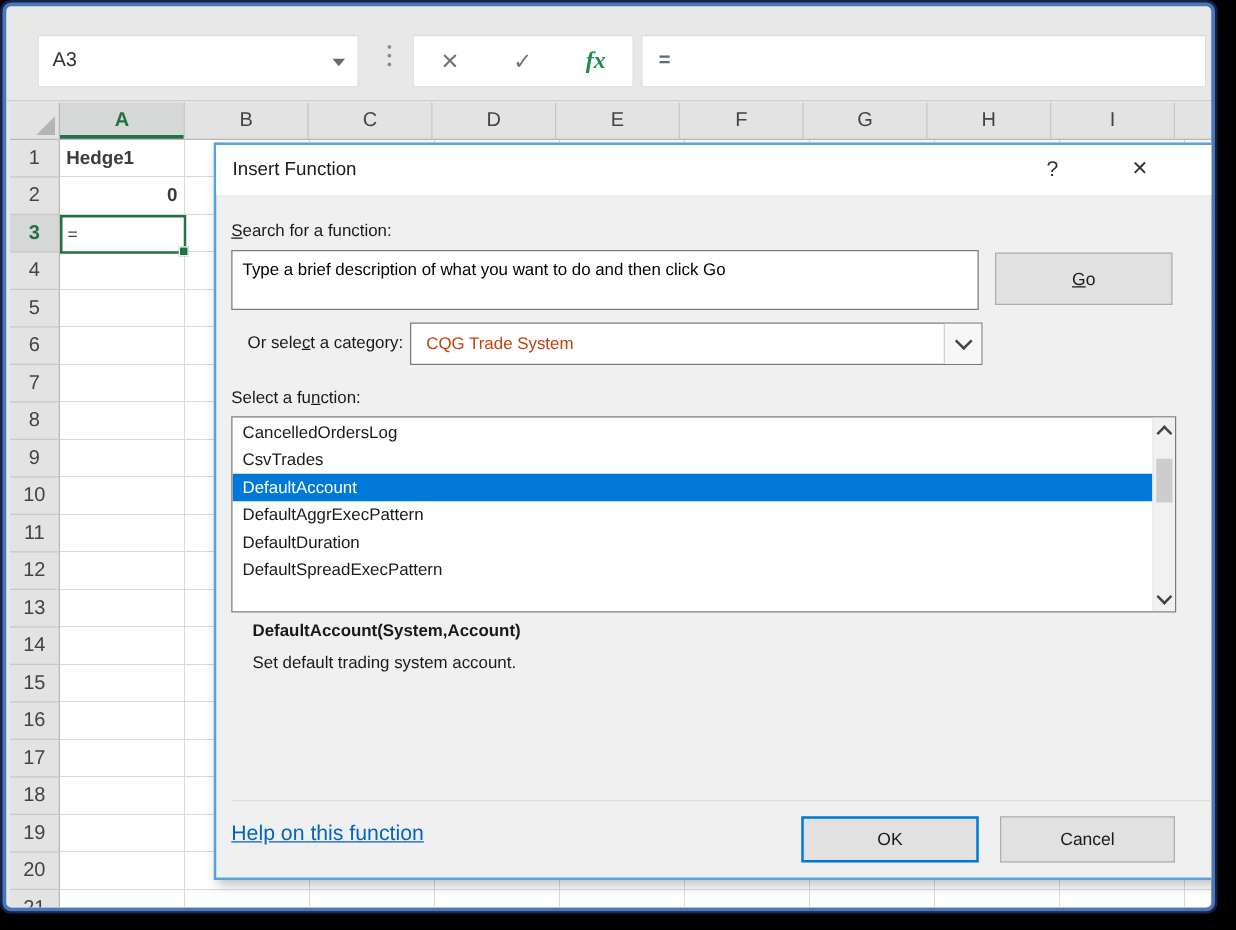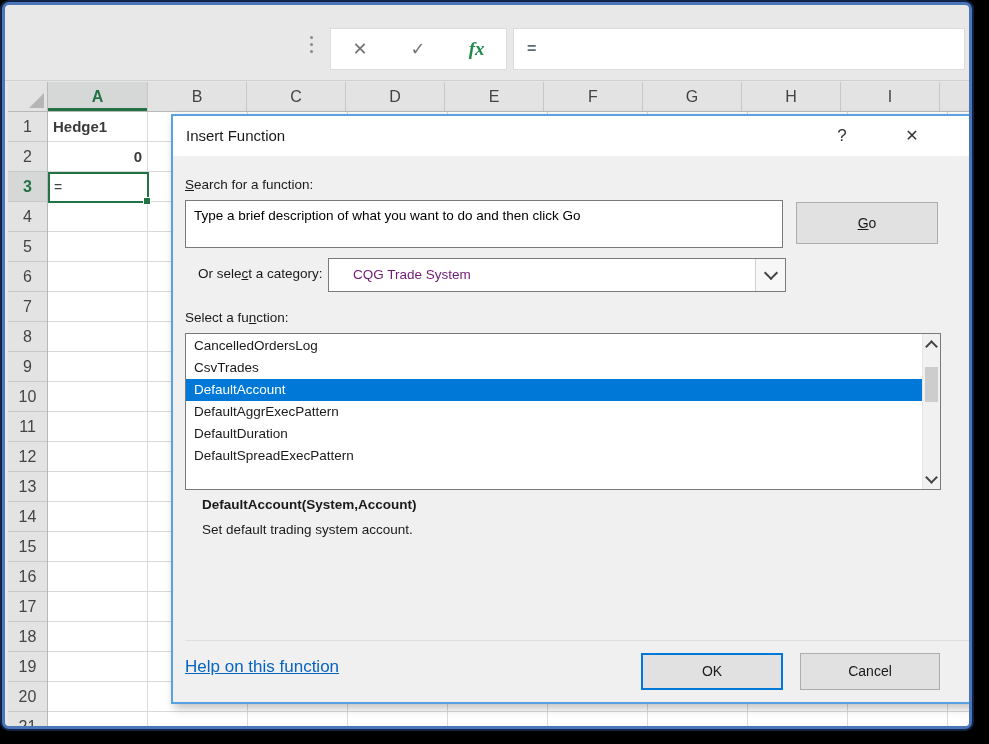--- a/index.html
+++ b/index.html
@@ -118,21 +118,21 @@
   }
   .btn{
     position:absolute;background:#e1e1e1;border:1px solid #adadad;box-sizing:border-box;
     font-size:14px;color:#1a1a1a;text-align:center;
     font-family:"Liberation Sans","DejaVu Sans",sans-serif;
   }
   .go-btn{left:623px;top:86px;width:142px;height:42px;line-height:40px;}
   .combo{
     position:absolute;left:155px;top:142px;width:458px;height:34px;background:#fff;
     border:1px solid #7a7a7a;box-sizing:border-box;
-    font-size:13.5px;color:#701a75;line-height:32px;padding-left:24px;
+    font-size:13.5px;color:#c2410c;line-height:32px;padding-left:12px;
   }
   .combo .chev-zone{
     position:absolute;right:0;top:0;width:30px;height:32px;background:#f7f7f7;
     border-left:1px solid #d0d0d0;box-sizing:border-box;
   }
   .chev{display:block;width:8px;height:8px;border-right:2px solid #444;border-bottom:2px solid #444;}
   .chev.down{transform:rotate(45deg);margin:9px auto 0;}
   .chev.up{transform:rotate(-135deg);margin:8px auto 0;}
   .chev.sm{width:7px;height:7px;}
   .fn-listbox{
@@ -155,20 +155,24 @@
   .dlg-sep{position:absolute;left:12px;right:12px;top:524px;height:1px;background:#dedede;}
   .help-link{position:absolute;left:12px;top:541px;font-size:17px;color:#0563c1;text-decoration:underline;cursor:pointer;}
   .ok-btn{left:468px;top:537px;width:142px;height:37px;line-height:33px;border:2px solid #0078d7;}
   .cancel-btn{left:627px;top:537px;width:140px;height:37px;line-height:35px;}
 </style>
 </head>
 <body>
 
 <div class="frame">
 
+  <div class="namebox">
+    <span>A3</span>
+    <span class="dd"></span>
+  </div>
   <div class="dots">
       <i></i>
       <i></i>
       <i></i>
     </div>
   <div class="fxgroup">
     <span class="gx">✕</span>
     <span class="gx">✓</span>
     <span class="fx">fx</span>
   </div>

